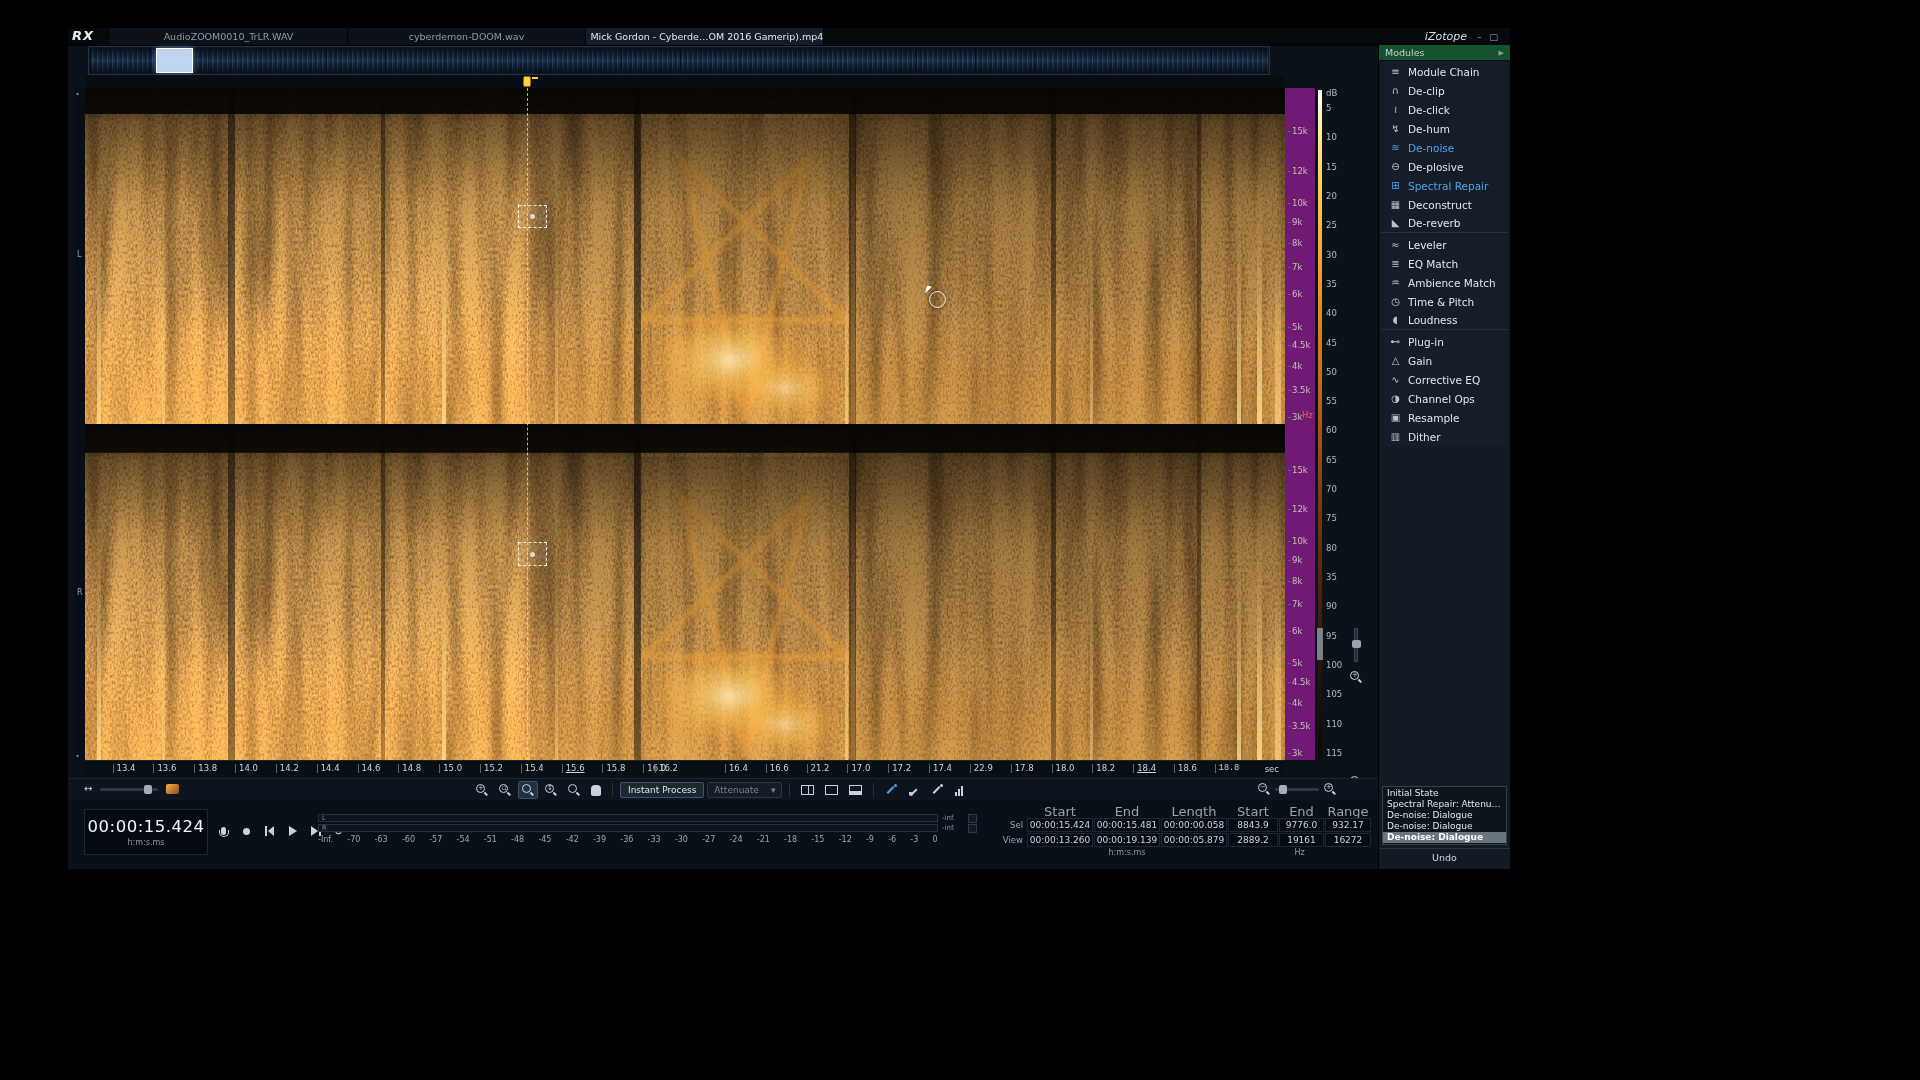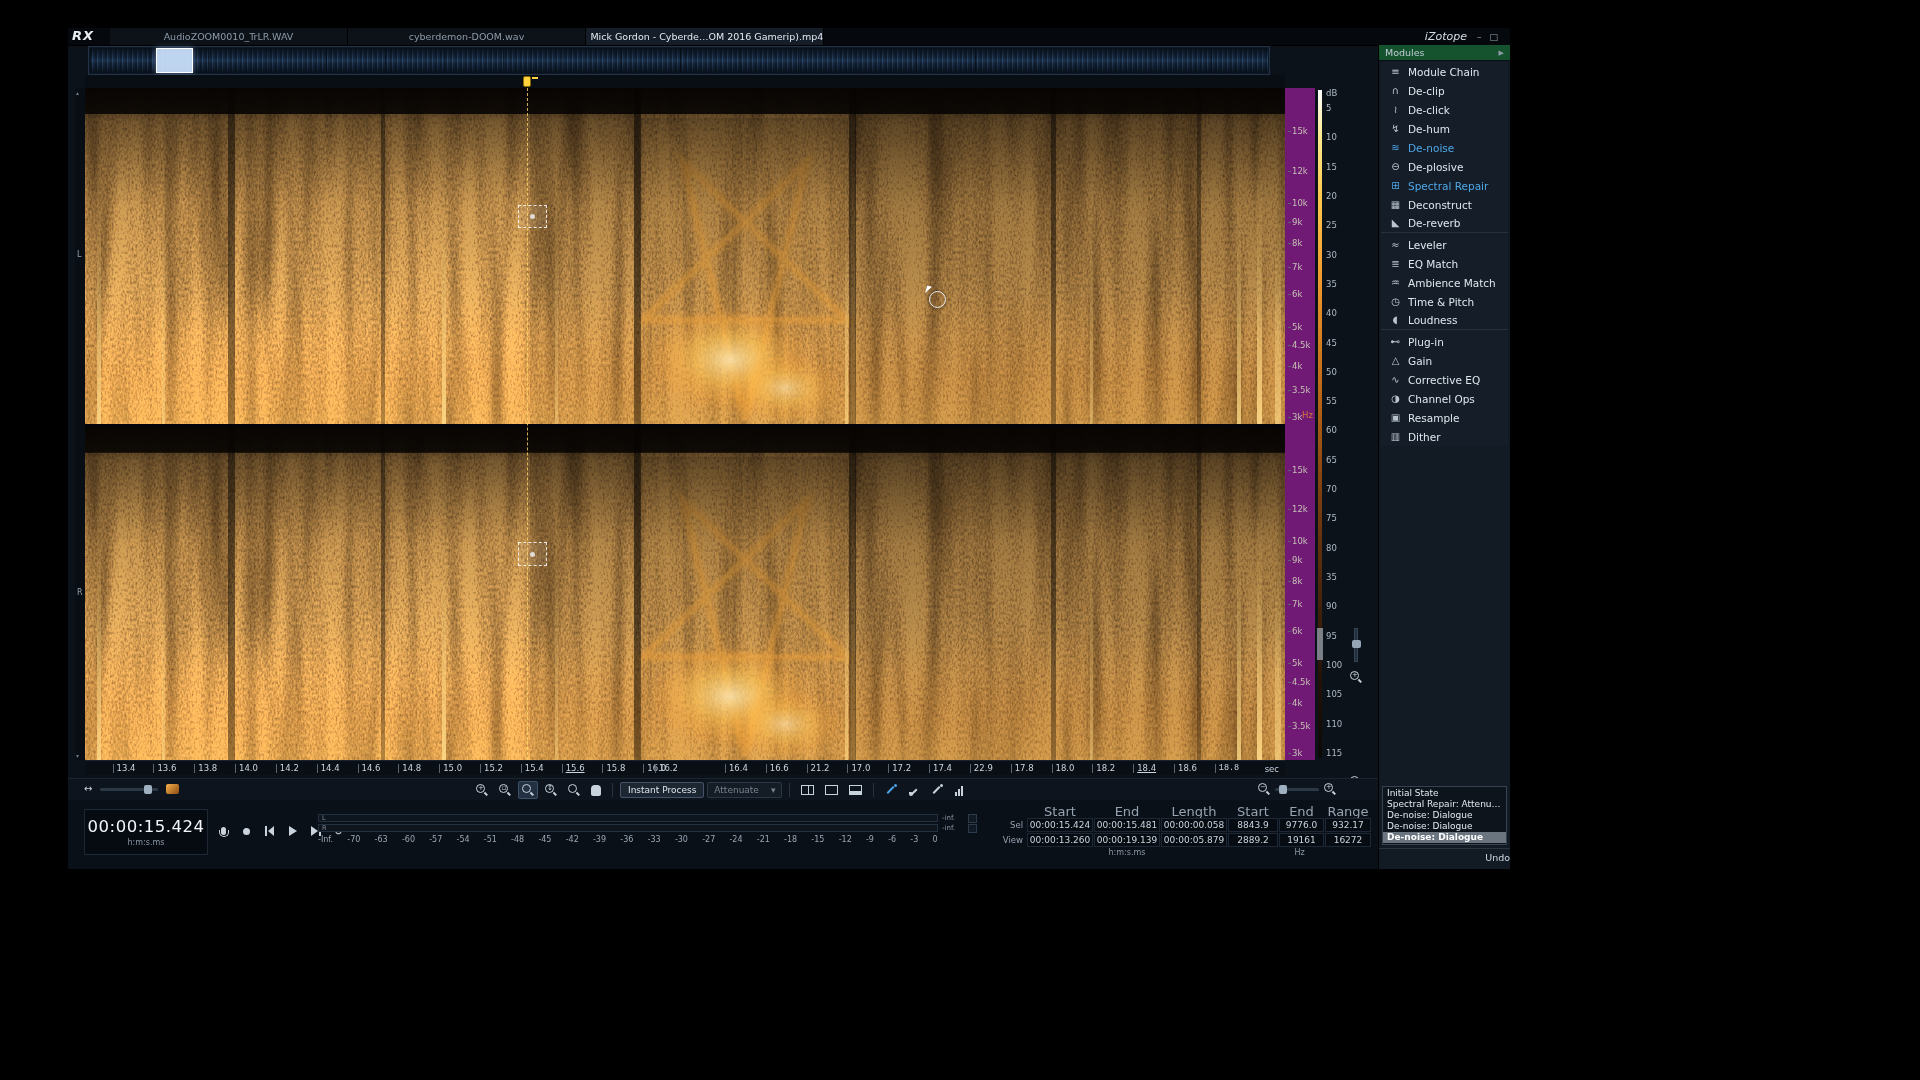--- a/index.html
+++ b/index.html
@@ -118,21 +118,21 @@
   .modexpand{font-size:7px;color:#8e9aa8;line-height:12px;}
   .modlist{margin:1px 2px;background:#141d28;}
   .modrow{height:19px;display:flex;align-items:center;gap:6px;padding:0 8px;font-size:10.5px;color:#dfe7ee;white-space:nowrap;}
   .modrow .micon{width:13px;color:#b9c4cf;font-size:10px;text-align:center;}
   .modrow.active{color:#4fa8e8;}
   .modrow.active .micon{color:#4fa8e8;}
   .modrow.sep{border-bottom:1px solid #27313e;margin-bottom:2px;padding-bottom:1px;}
   .histbox{position:absolute;left:3px;right:3px;top:741px;background:#0e141c;border:1px solid #39434f;padding:1px 0;}
   .histitem{font-size:9px;color:#e2e9f0;padding:0 4px;line-height:11px;white-space:nowrap;overflow:hidden;}
   .histitem.selected{background:#6b7580;color:#fff;font-weight:bold;}
-  .undobar{position:absolute;left:0;right:0;bottom:6px;text-align:right;font-size:9.5px;color:#cfd8e2;border-top:1px solid #2a3440;padding-top:3px;}
+  .undobar{position:absolute;left:0;right:0;bottom:6px;text-align:center;font-size:9.5px;color:#cfd8e2;border-top:1px solid #2a3440;padding-top:3px;}
 
   
   .bottombar{position:absolute;left:0;top:772px;width:1310px;height:69px;background:#0a1018;}
   .timepanel{position:absolute;left:16px;top:9px;width:124px;height:46px;background:#060b11;border:1px solid #1e2834;}
   .timebig{margin-top:7px;text-align:center;font-size:16.5px;color:#f2f6fa;letter-spacing:.5px;}
   .timeunit{text-align:center;font-size:8px;color:#8b97a4;margin-top:2px;}
   .transport{position:absolute;left:148px;top:24px;display:flex;gap:8px;align-items:center;}
   .tbtn{width:15px;height:14px;display:flex;align-items:center;justify-content:center;color:#c9d3dd;}
   .ic-mic{width:5px;height:8px;background:#c9d3dd;border-radius:2.5px;position:relative;}
   .ic-mic::after{content:"";position:absolute;left:-2.5px;top:3px;width:8px;height:6px;border:1px solid #c9d3dd;border-top:0;border-radius:0 0 5px 5px;}

